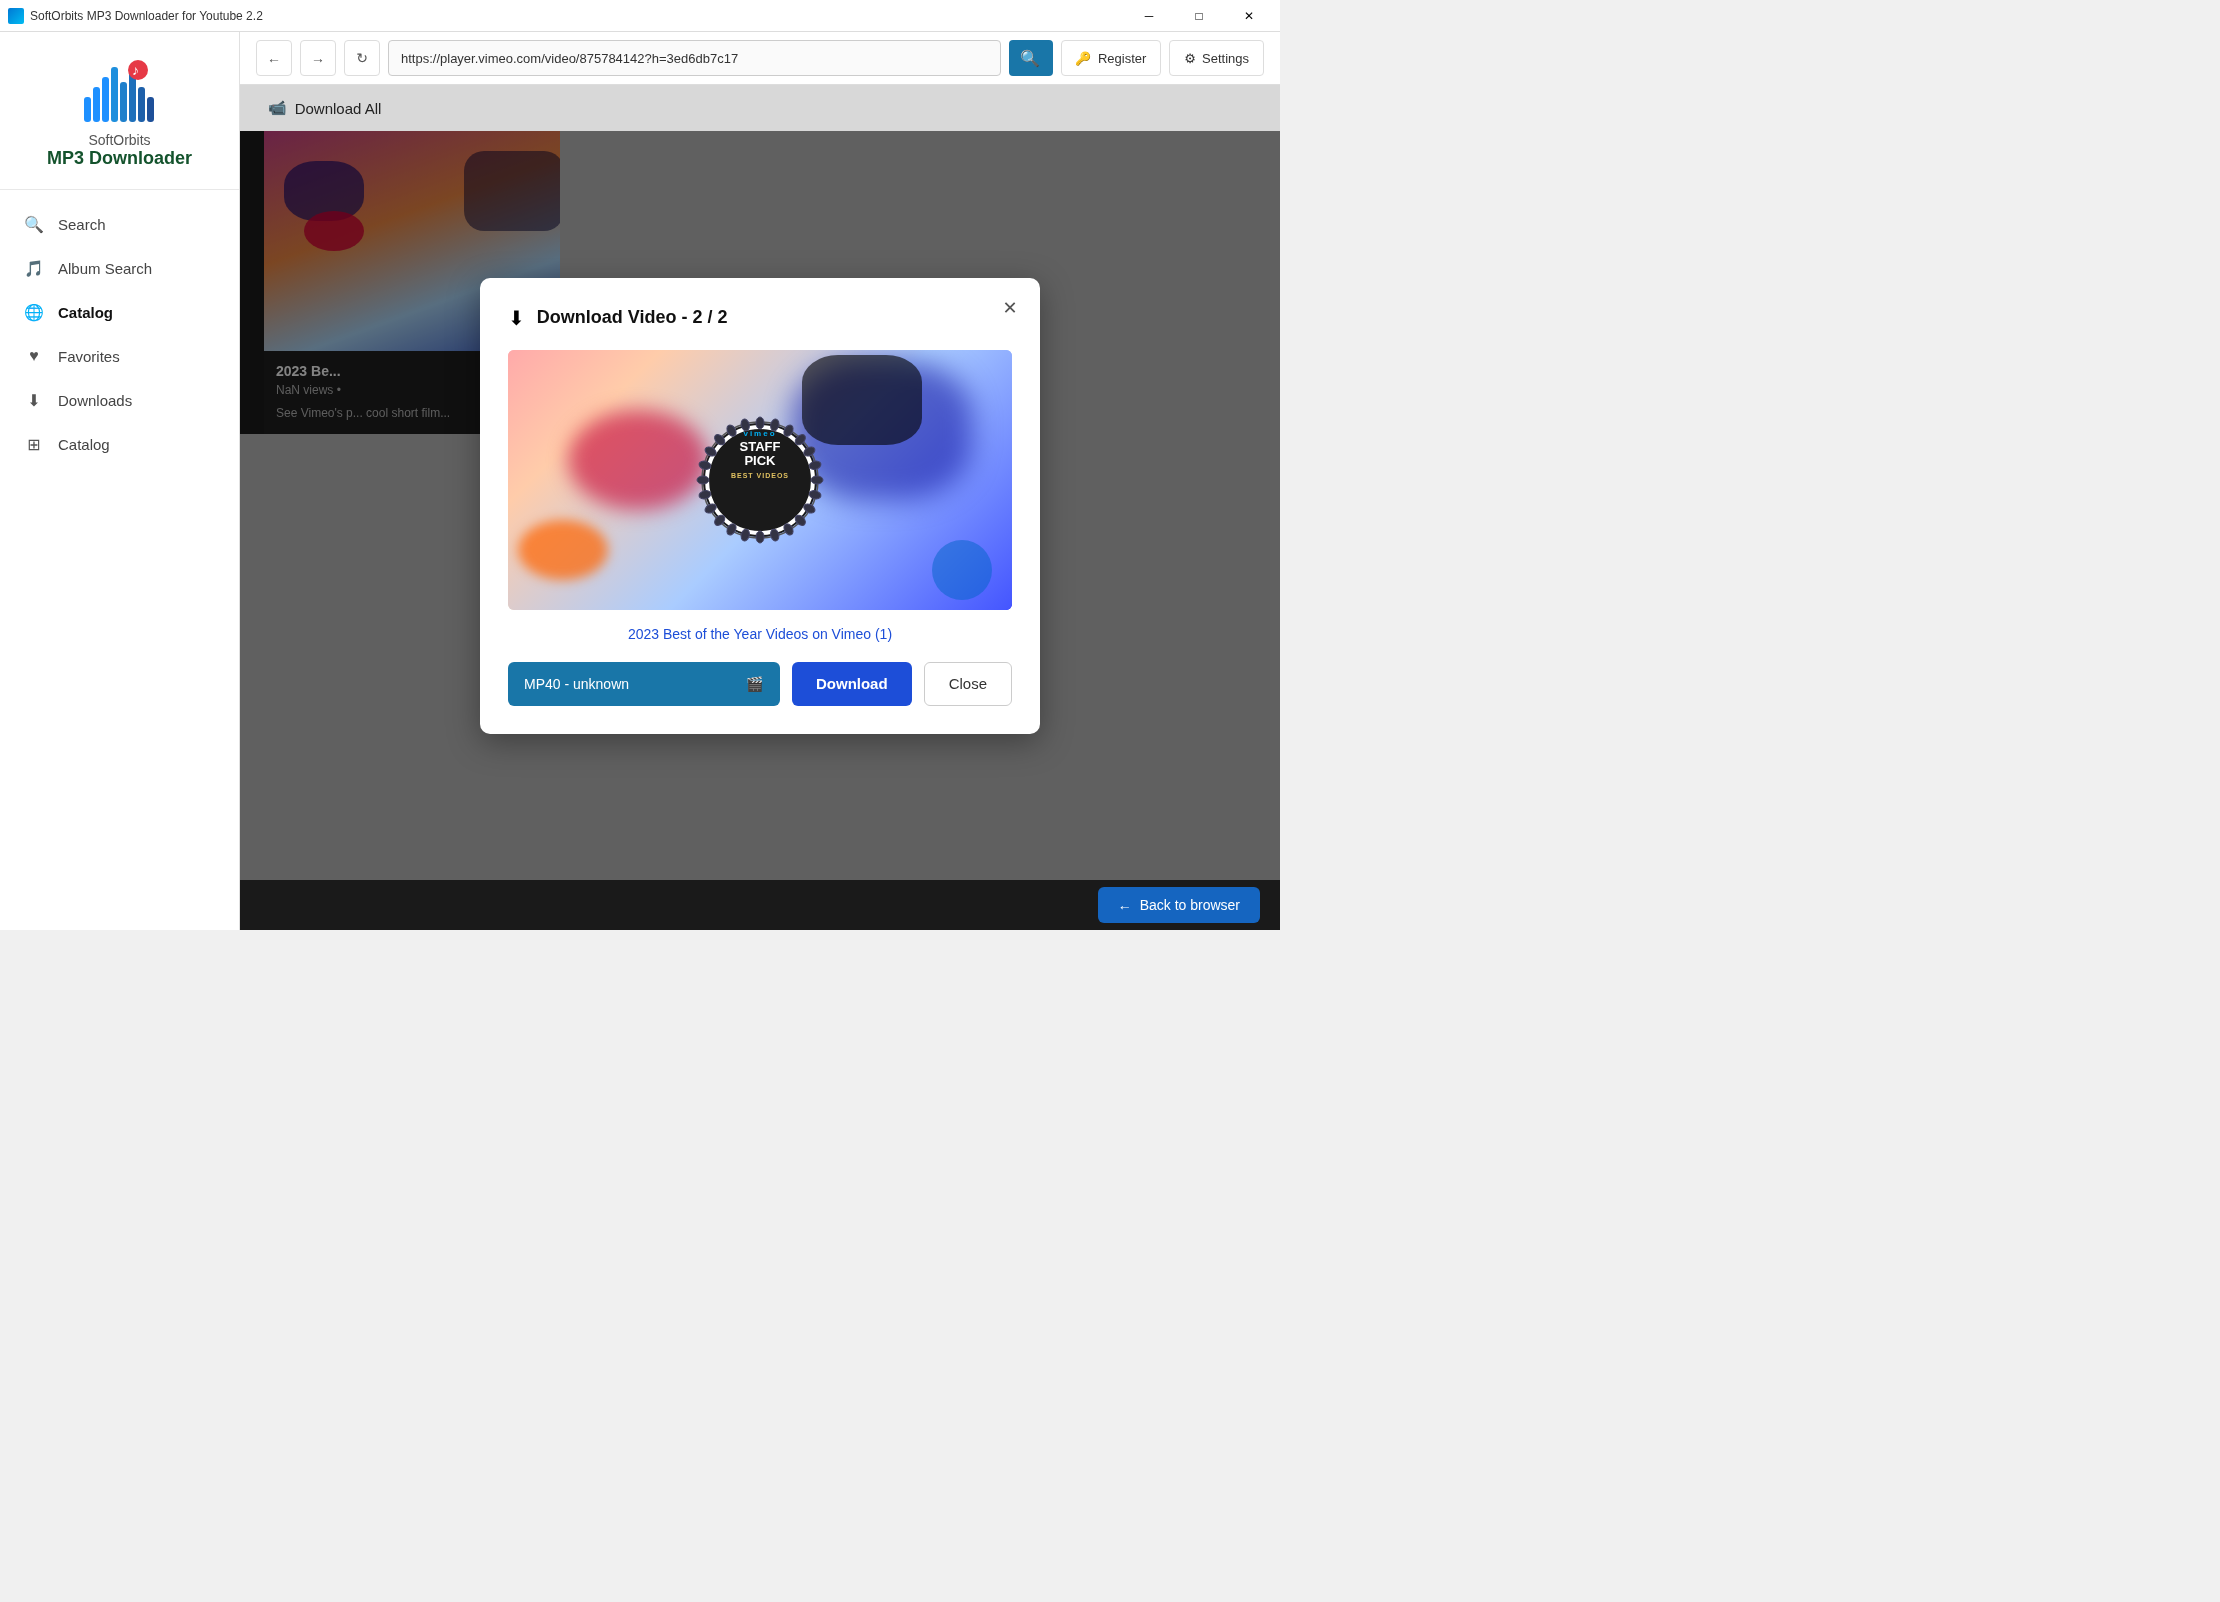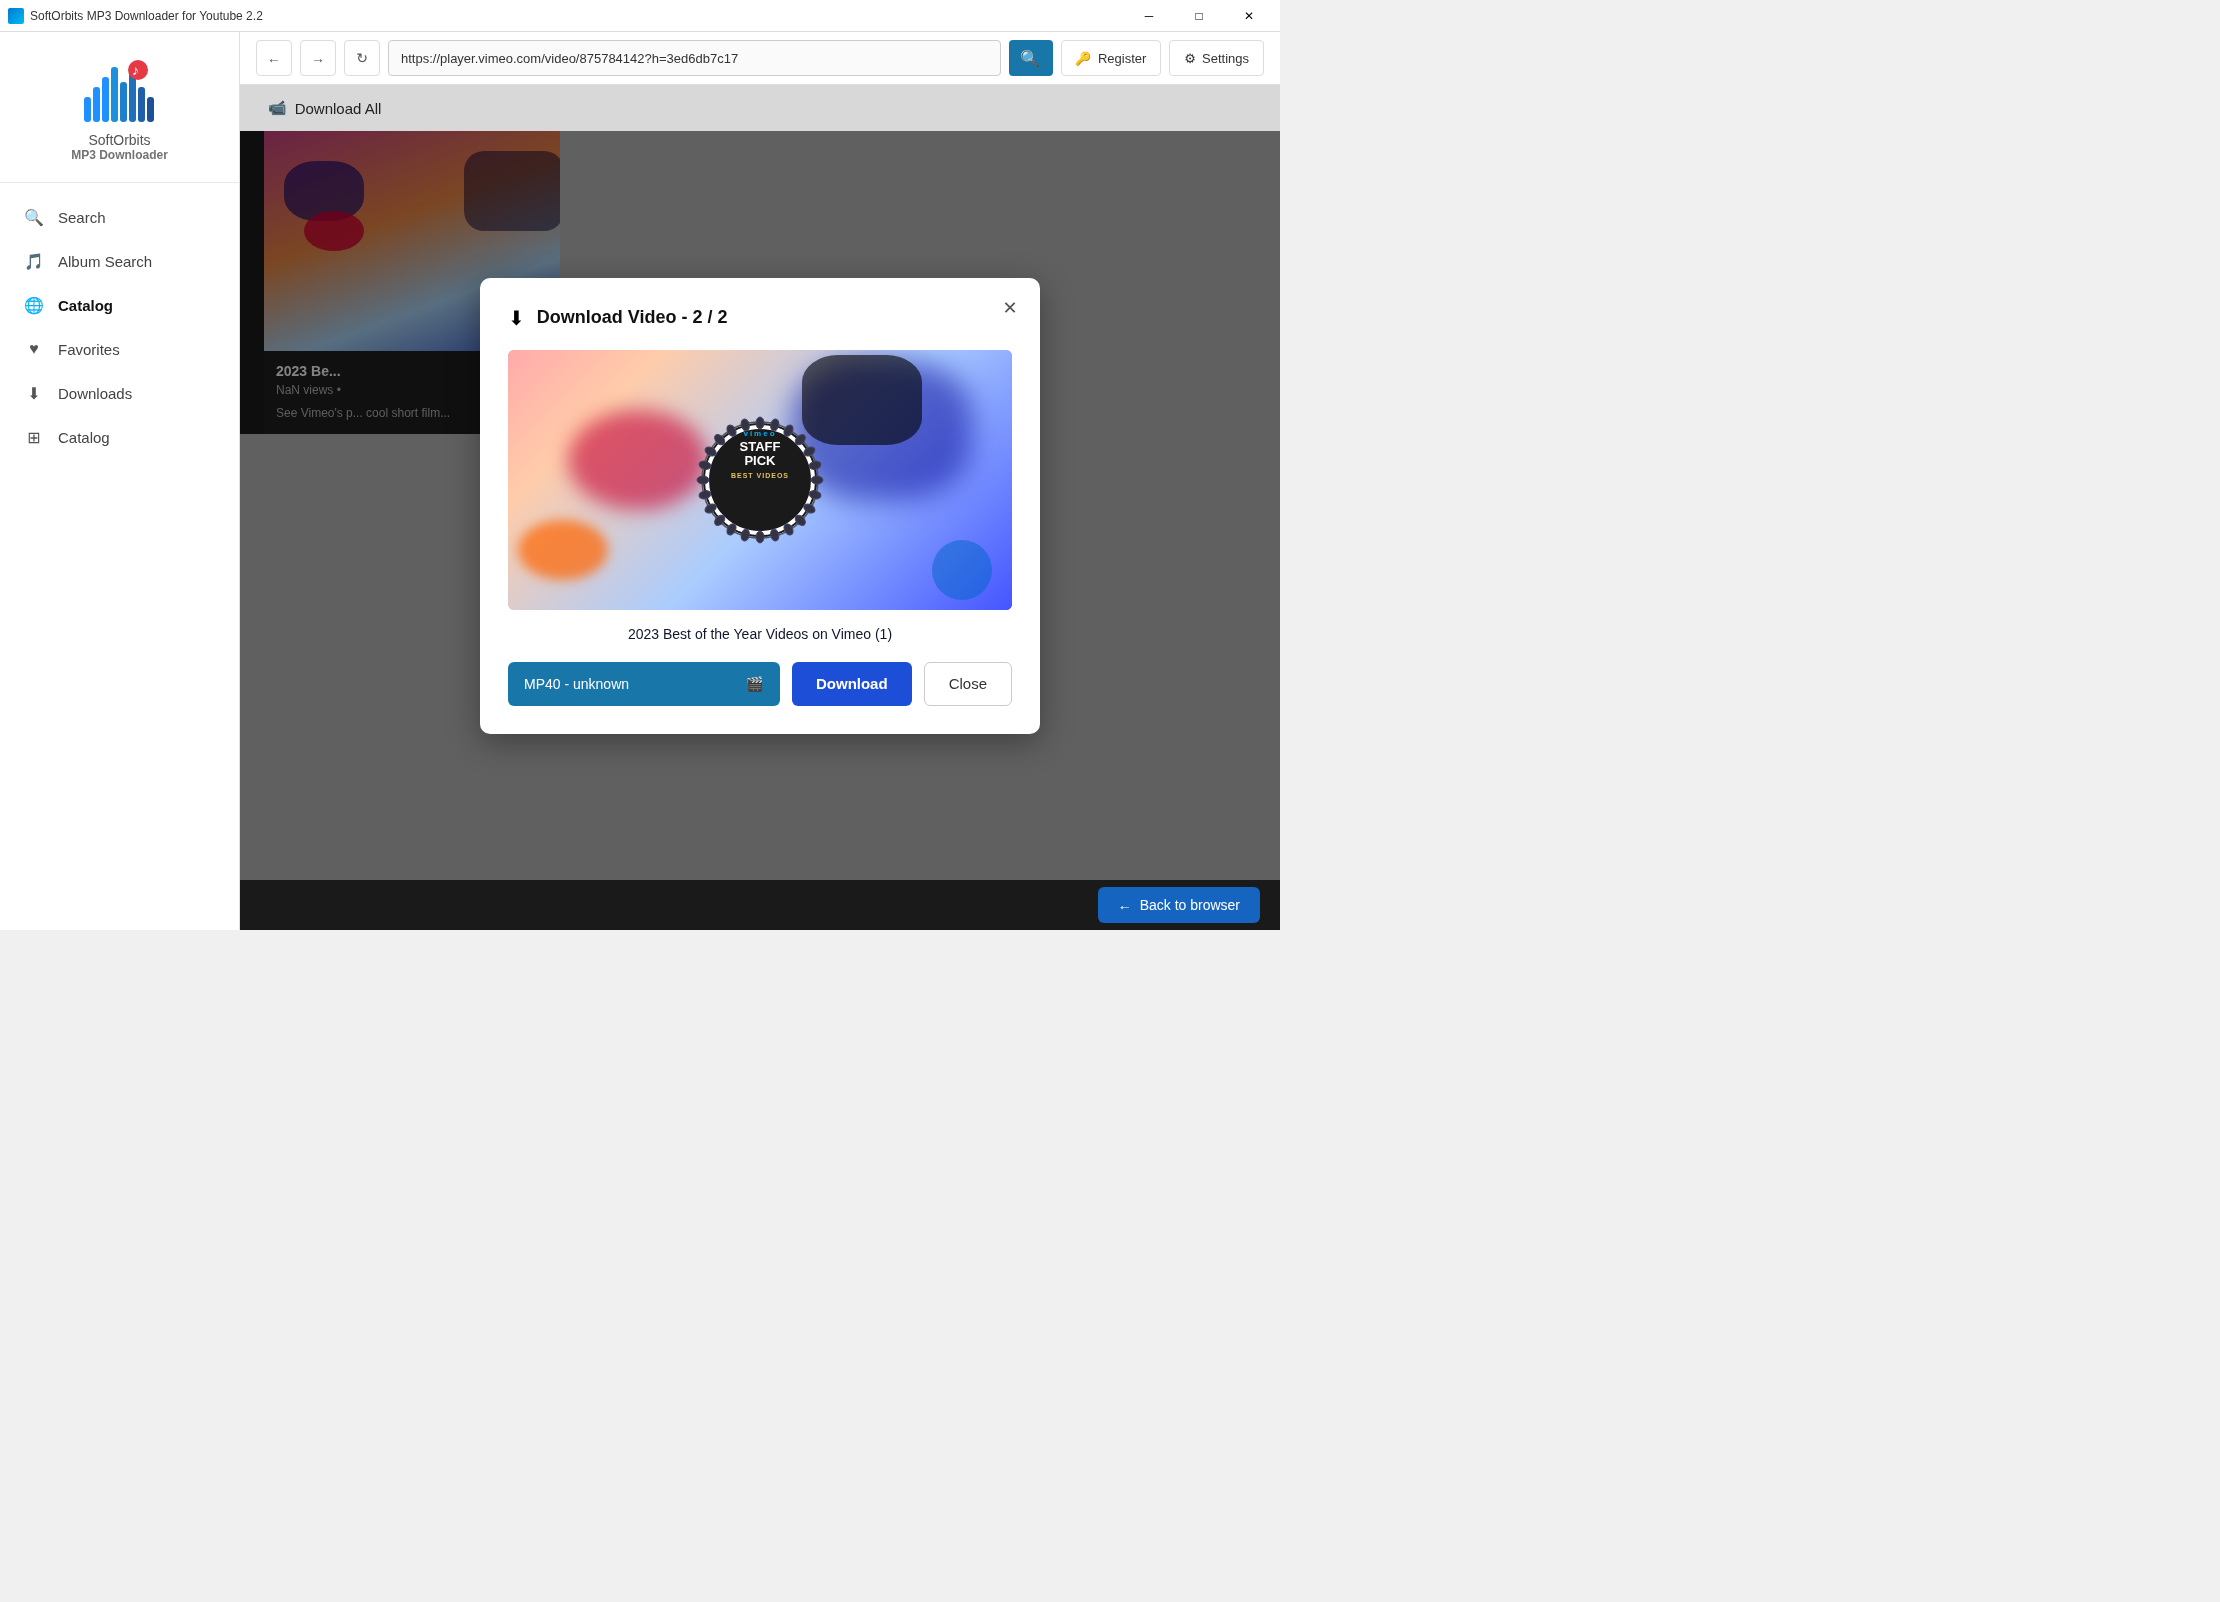--- a/index.html
+++ b/index.html
@@ -63,22 +63,22 @@
       flex-direction: column;
       align-items: center;
       border-bottom: 1px solid #e8e8e8;
     }
     .logo-brand {
       font-size: 14px;
       color: #555;
       font-weight: 500;
     }
     .logo-product {
-      font-size: 12px;
-      color: #737373;
+      font-size: 18px;
+      color: #14532d;
       font-weight: 700;
     }
 
     .sidebar-nav {
       flex: 1;
       padding: 12px 0;
     }
     .nav-item {
       display: flex;
       align-items: center;
@@ -340,21 +340,21 @@
       color: #e0c060;
       letter-spacing: 1px;
       margin-top: 4px;
       text-align: center;
       font-weight: 700;
     }
 
     .modal-video-title {
       text-align: center;
       font-size: 14px;
-      color: #0f172a;
+      color: #1d4ed8;
       margin-bottom: 20px;
     }
     .modal-actions {
       display: flex;
       gap: 12px;
       align-items: center;
     }
     .format-btn {
       flex: 1;
       height: 44px;

